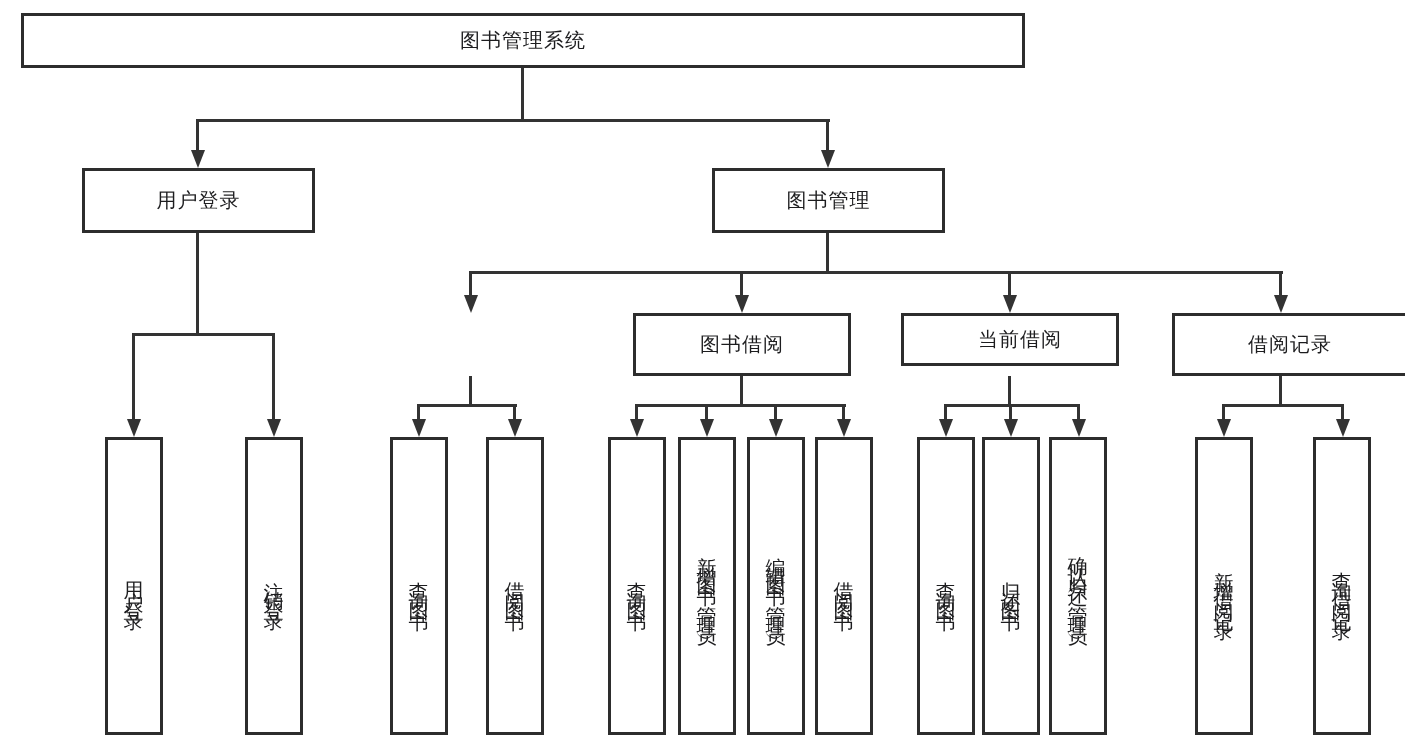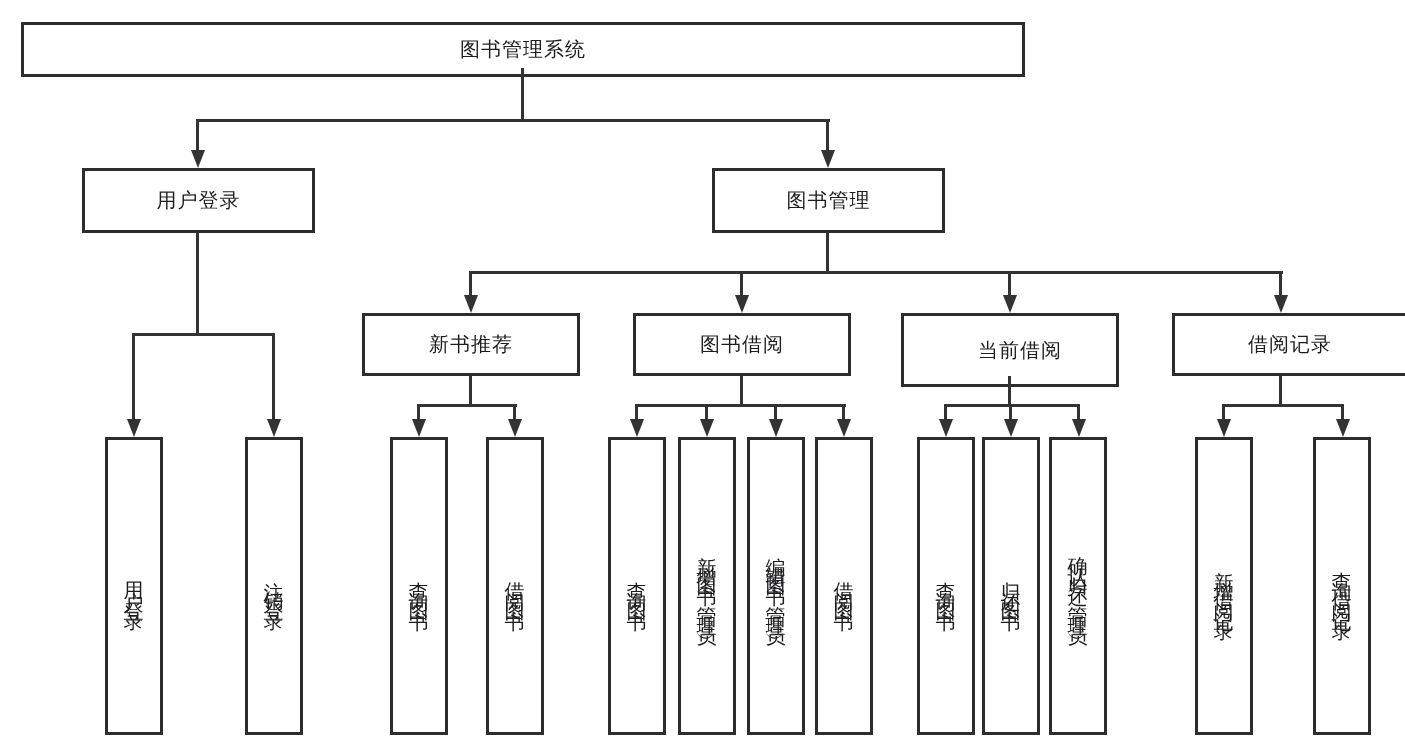--- a/index.html
+++ b/index.html
@@ -65,21 +65,21 @@
     white-space: nowrap;
     z-index: 5;
     text-shadow: 0 0 2px #ffffff;
   }
 </style>
 </head>
 <body>
 
 <div class="stage">
 
-  <div class="box box-h" style="left:21px; top:22px; width:1004px; height:55px;text-align:right;">图书管理系统</div>
+  <div class="box box-h" style="left:21px; top:13px; width:1004px; height:55px;text-align:right;">图书管理系统</div>
 
   <div class="line v" style="left:521px; top:68px; height:51px;"></div>
   <div class="line h" style="left:196px; top:119px; width:634px;"></div>
   <div class="line v" style="left:196px; top:119px; height:34px;"></div>
   <div class="arrow" style="left:191px; top:150px;"></div>
   <div class="line v" style="left:826px; top:119px; height:34px;"></div>
   <div class="arrow" style="left:821px; top:150px;"></div>
 
   <div class="box box-h" style="left:82px; top:168px; width:233px; height:65px;">用户登录</div>
   <div class="box box-h" style="left:712px; top:168px; width:233px; height:65px;">图书管理</div>
@@ -95,23 +95,22 @@
   <div class="line h" style="left:469px; top:271px; width:814px;"></div>
   <div class="line v" style="left:469px; top:271px; height:26px;"></div>
   <div class="arrow" style="left:464px; top:295px;"></div>
   <div class="line v" style="left:740px; top:271px; height:26px;"></div>
   <div class="arrow" style="left:735px; top:295px;"></div>
   <div class="line v" style="left:1008px; top:271px; height:26px;"></div>
   <div class="arrow" style="left:1003px; top:295px;"></div>
   <div class="line v" style="left:1279px; top:271px; height:26px;"></div>
   <div class="arrow" style="left:1274px; top:295px;"></div>
 
-  <div class="box box-h" style="left:362px; top:313px; width:218px; height:63px;">新书推荐</div>
   <div class="box box-h" style="left:633px; top:313px; width:218px; height:63px;">图书借阅</div>
-  <div class="box box-h" style="left:901px; top:313px; width:218px; height:74px;padding-left:20px;">当前借阅</div>
+  <div class="box box-h" style="left:901px; top:313px; width:218px; height:53px;padding-left:20px;">当前借阅</div>
   <div class="box box-h" style="left:1172px; top:313px; width:236px; height:63px;">借阅记录</div>
 
   <div class="line v" style="left:469px; top:376px; height:31px;"></div>
   <div class="line h" style="left:417px; top:404px; width:100px;"></div>
   <div class="line v" style="left:417px; top:404px; height:18px;"></div>
   <div class="arrow" style="left:412px; top:419px;"></div>
   <div class="line v" style="left:513px; top:404px; height:18px;"></div>
   <div class="arrow" style="left:508px; top:419px;"></div>
 
   <div class="line v" style="left:740px; top:376px; height:31px;"></div>

